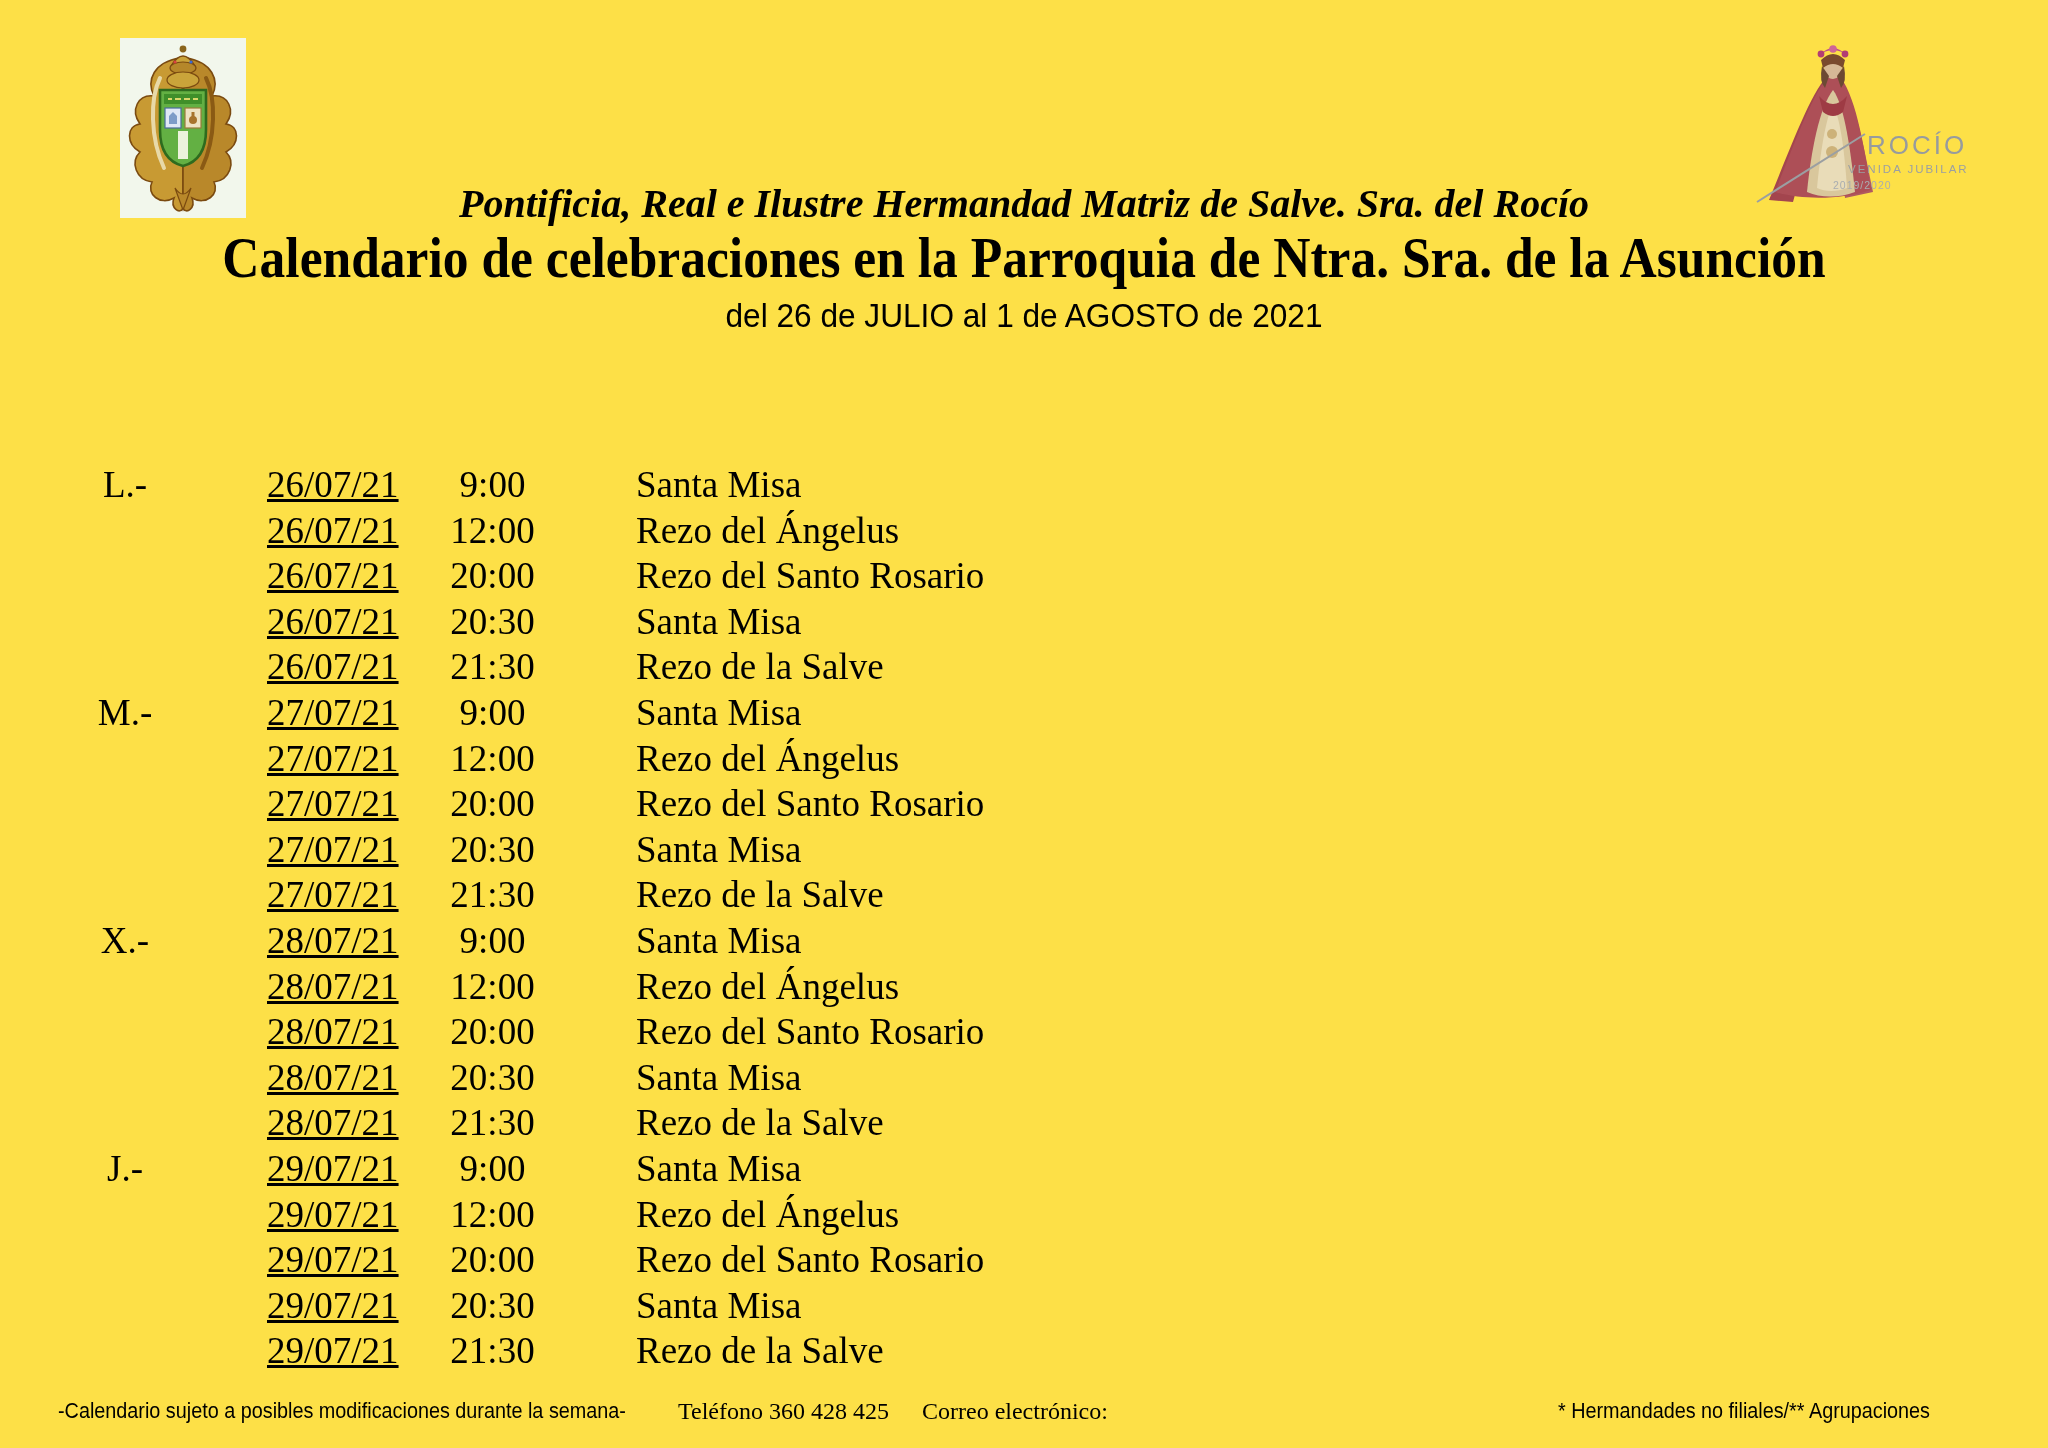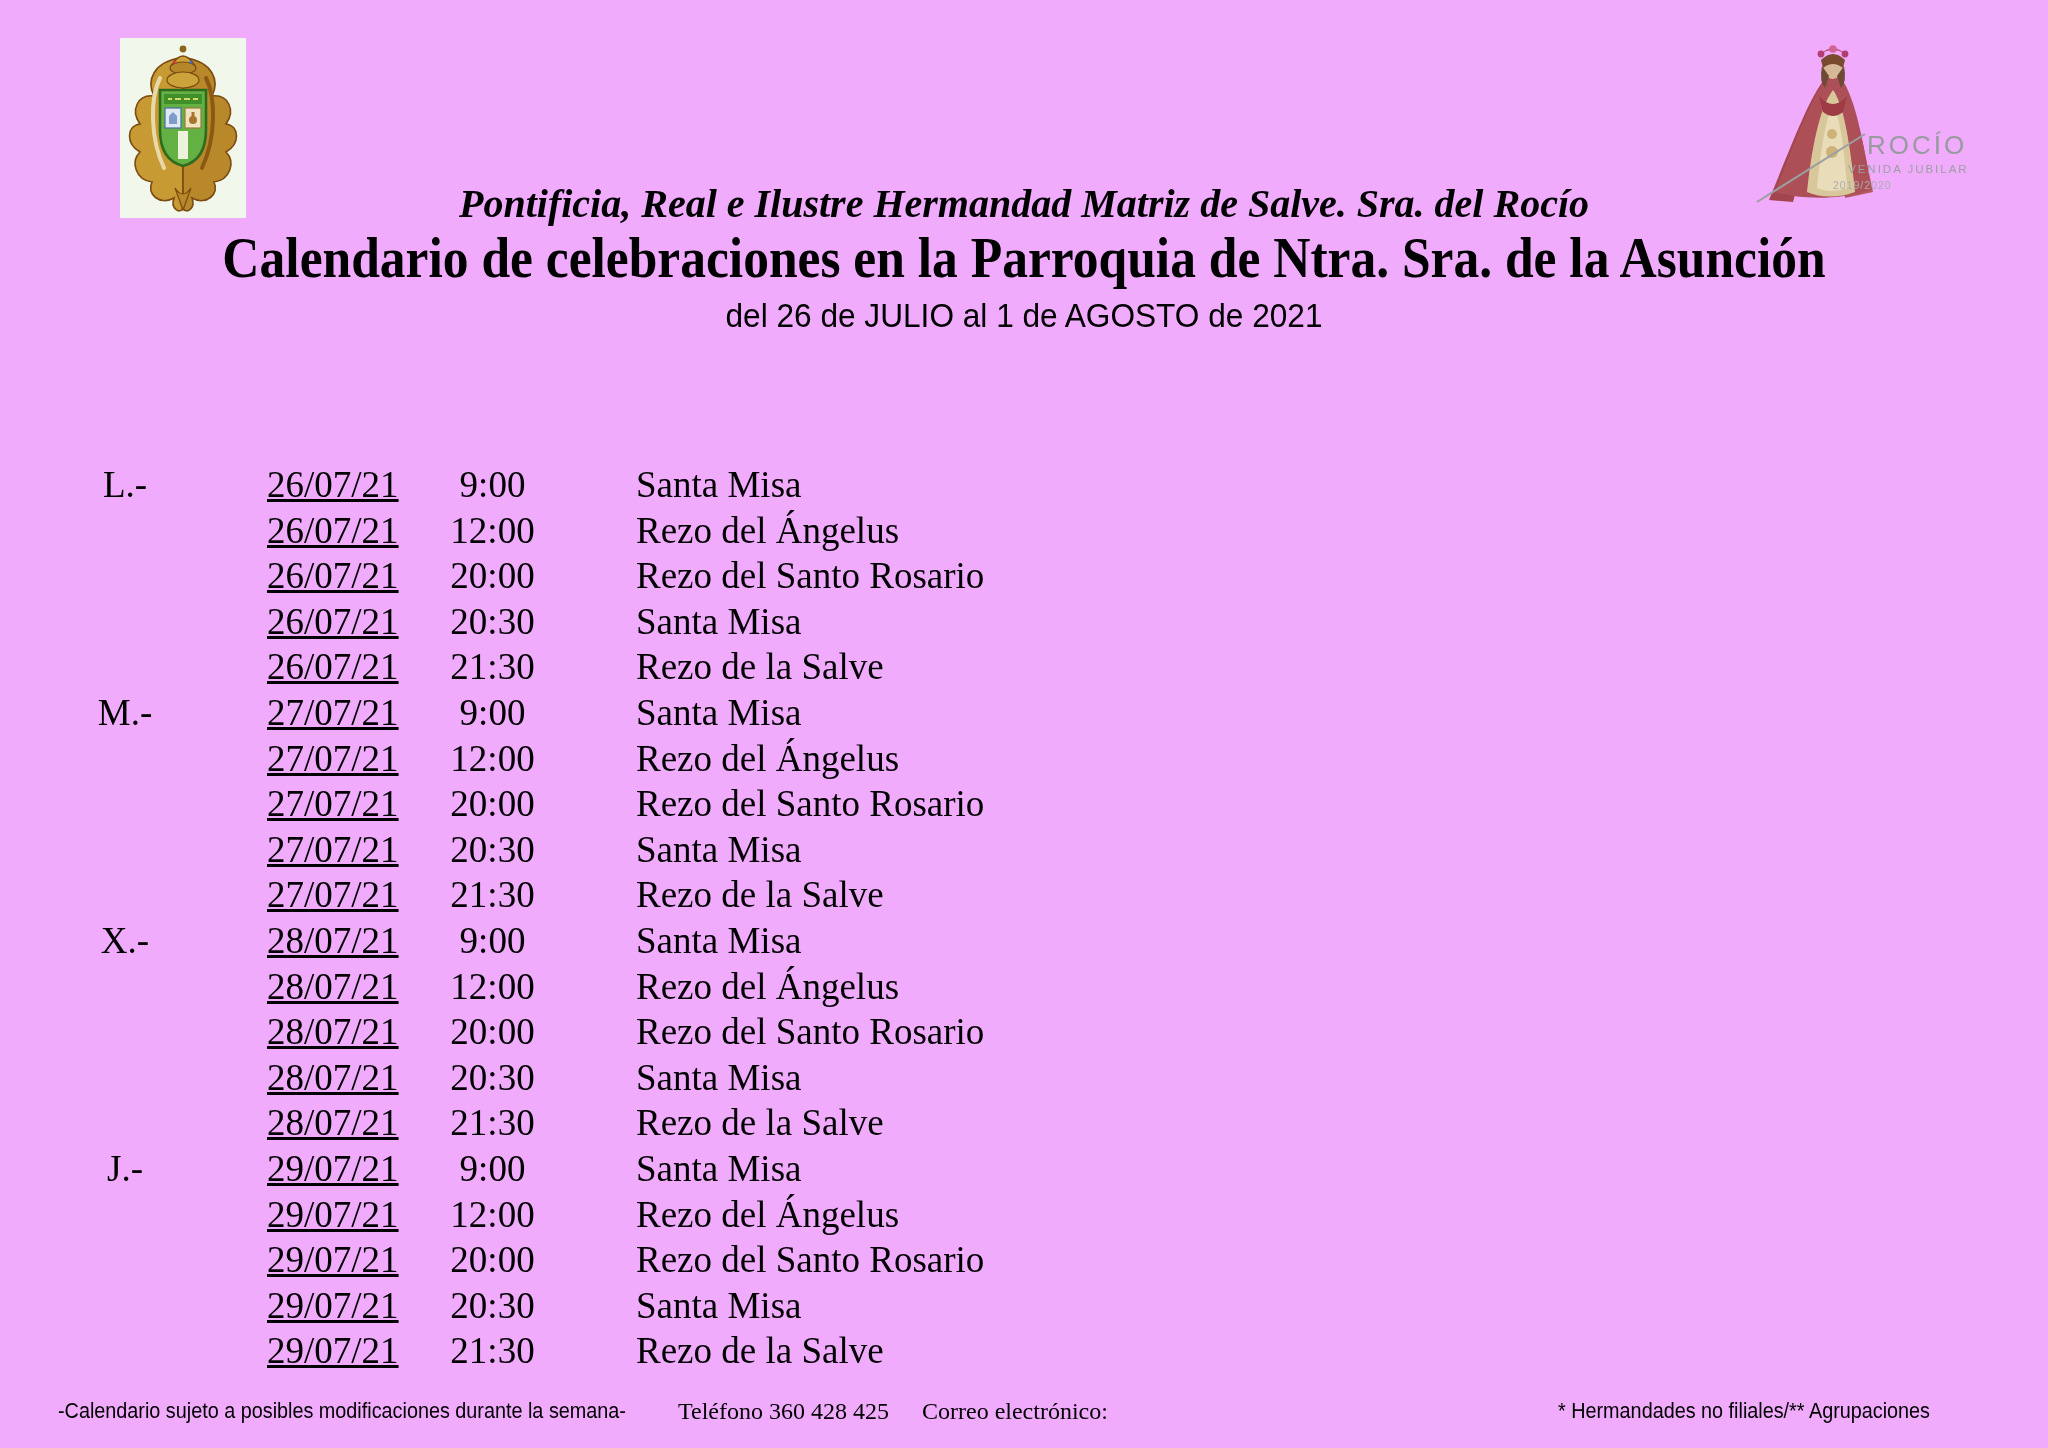--- a/index.html
+++ b/index.html
@@ -1,19 +1,19 @@
 <!DOCTYPE html>
 <html><head>
 <meta charset="utf-8">
 <style>
   html,body{margin:0;padding:0;background:#ffffff;}
   .page{
     position:relative;
     width:2048px;height:1448px;
-    background:#f0abfc;
+    background:#fde047;
     overflow:hidden;
     font-family:"Liberation Serif", serif;
     color:#000000;
   }
   
   .crest-logo{position:absolute;left:120px;top:38px;width:126px;height:180px;}
   .rocio-logo{position:absolute;left:1745px;top:42px;width:230px;height:172px;}
   .rocio-name{font-family:"Liberation Sans", sans-serif;font-size:26px;letter-spacing:3px;fill:#979b9e;}
   .rocio-sub{font-family:"Liberation Sans", sans-serif;font-size:11.5px;letter-spacing:2px;fill:#9b9fa2;}
   .rocio-year{font-family:"Liberation Sans", sans-serif;font-size:10.5px;letter-spacing:1px;fill:#a9adb0;}

